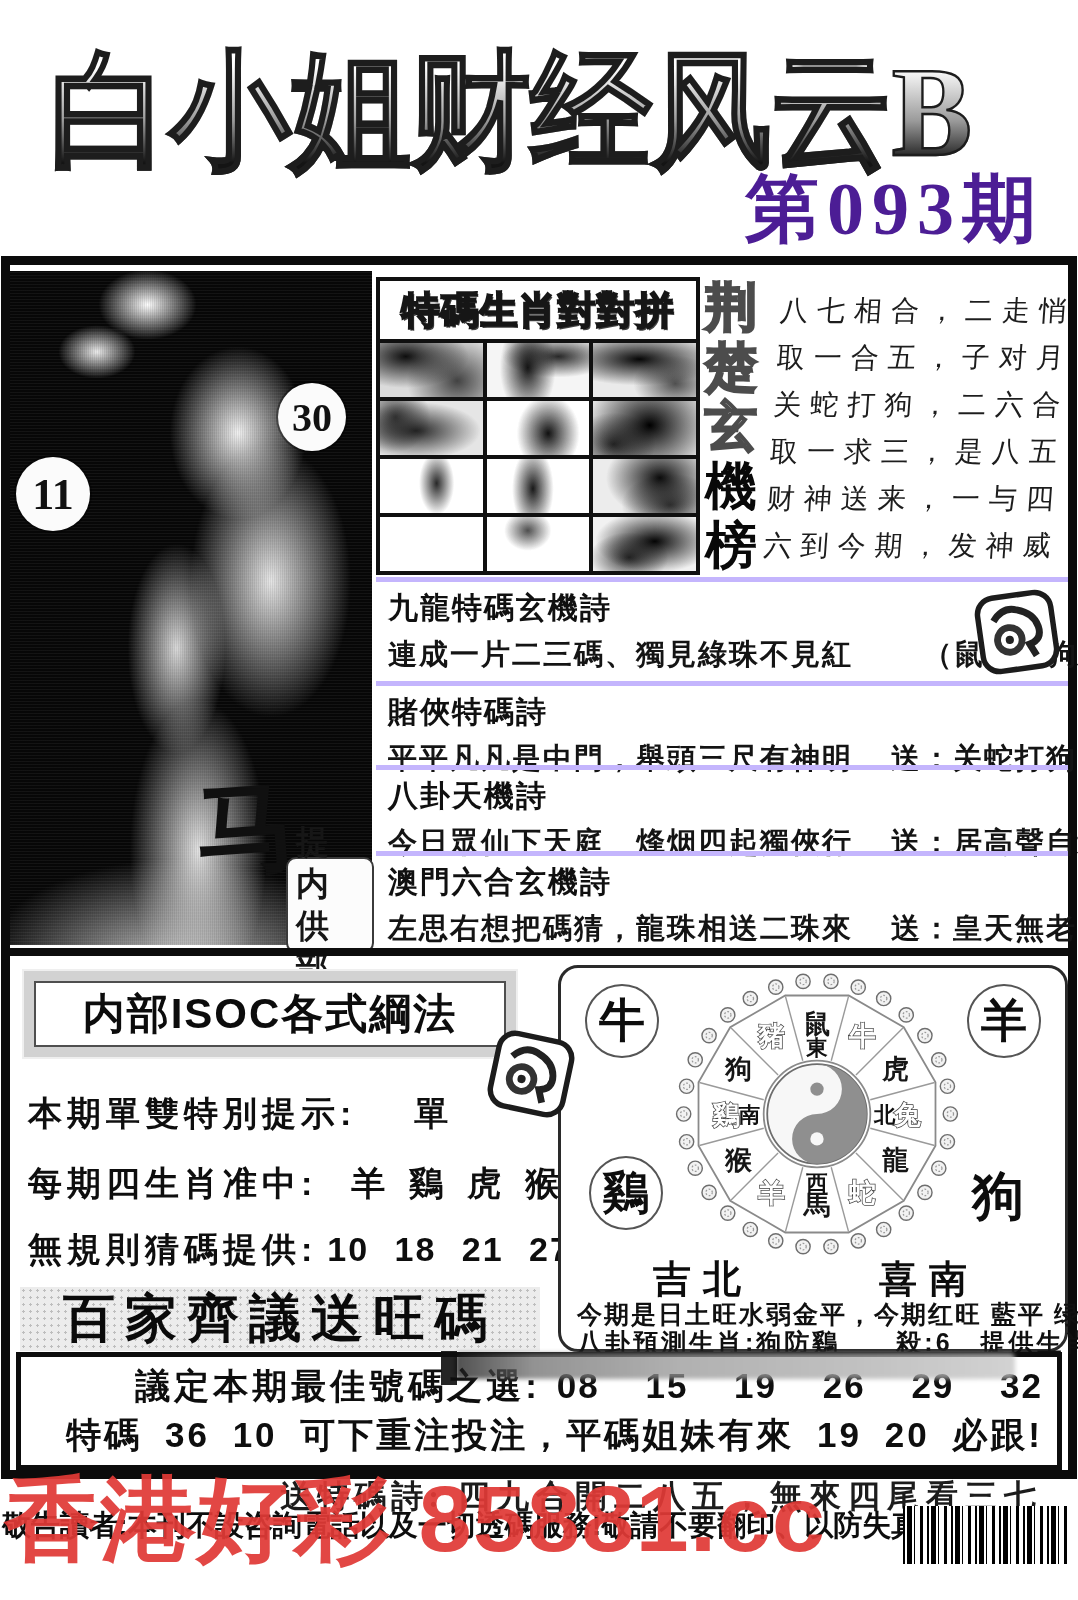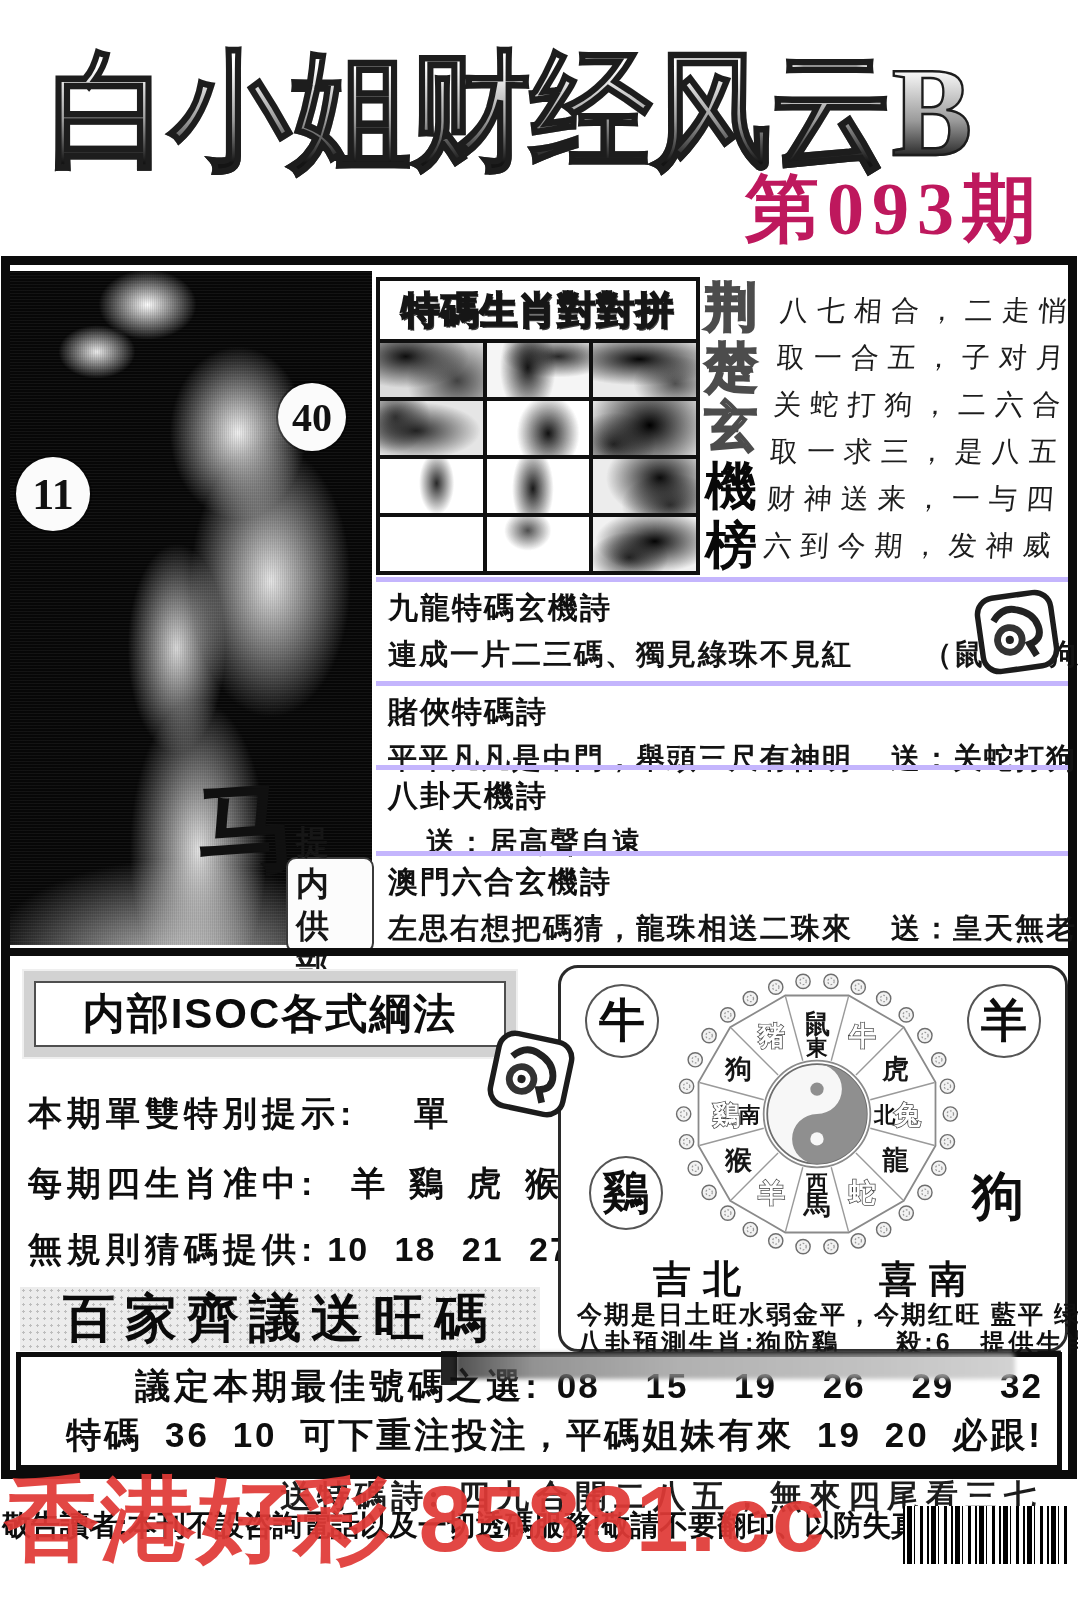--- a/index.html
+++ b/index.html
@@ -9,21 +9,21 @@
   .abs{position:absolute;}
 
   
   .masthead{left:22px;top:26px;width:1040px;height:190px;white-space:nowrap;text-align:center;
     font-family:"Liberation Serif","DejaVu Serif",serif;font-weight:900;font-size:128px;letter-spacing:0px;
     background:linear-gradient(180deg,#ffffff 22%,#9a9a9a 50%,#141414 72%);
     -webkit-background-clip:text;background-clip:text;color:transparent;
     -webkit-text-stroke:2.5px #1d1d1d;filter:blur(.4px);
     transform:scaleX(.94);transform-origin:left center;}
   .issue{right:34px;top:160px;font-family:"Liberation Serif","DejaVu Serif",serif;
-    font-weight:900;font-size:74px;letter-spacing:8px;color:#be185d;filter:blur(.4px);}
+    font-weight:900;font-size:74px;letter-spacing:8px;color:#4c1d95;filter:blur(.4px);}
 
   
   .frame{left:1px;top:256px;width:1076px;height:1223px;border:9px solid #0b0b0b;background:#fff;}
   .frame .abs{position:absolute;}
 
   
   .photo{left:0;top:6px;width:362px;height:674px;background:
     radial-gradient(ellipse 70px 50px at 38% 5%,#ffffff 0%,rgba(255,255,255,0) 70%),
     radial-gradient(ellipse 55px 38px at 24% 12%,#ededed,rgba(237,237,237,0) 70%),
     radial-gradient(ellipse 95px 120px at 63% 24%,#f1f1f1,rgba(241,241,241,0) 72%),
@@ -165,21 +165,21 @@
 
 <div class="page">
 
   <div class="abs masthead">白小姐财经风云B</div>
   <div class="abs issue">第093期</div>
 
   <div class="abs frame">
 
     <div class="abs photo">
       <div class="grain"></div>
-      <div class="abs ball ball40">40</div>
+      <div class="abs ball ball40">30</div>
       <div class="abs ball ball11">11</div>
       <div class="abs brush">马</div>
       <div class="abs stamp">
         <span>提内</span>
         <span>供部</span>
       </div>
     </div>
 
     <div class="abs puzzle">
       <div class="puzzle-head">特碼生肖對對拼</div>
@@ -227,20 +227,21 @@
     <div class="abs poem poem-b">
       <div class="poem-title">賭俠特碼詩</div>
       <div class="poem-row">
         <span>平平凡凡是中門，舉頭三尺有神明</span>
         <span class="poem-note">送：关蛇打狗</span>
       </div>
     </div>
     <div class="abs poem poem-c">
       <div class="poem-title">八卦天機詩</div>
       <div class="poem-row">
+        <span>今日眾仙下天庭　烽烟四起獨俠行</span>
         <span class="poem-note">送：居高聲自遠</span>
       </div>
     </div>
     <div class="abs poem poem-d">
       <div class="poem-title">澳門六合玄機詩</div>
       <div class="poem-row">
         <span>左思右想把碼猜，龍珠相送二珠來</span>
         <span class="poem-note">送：皇天無老眼</span>
       </div>
     </div>

